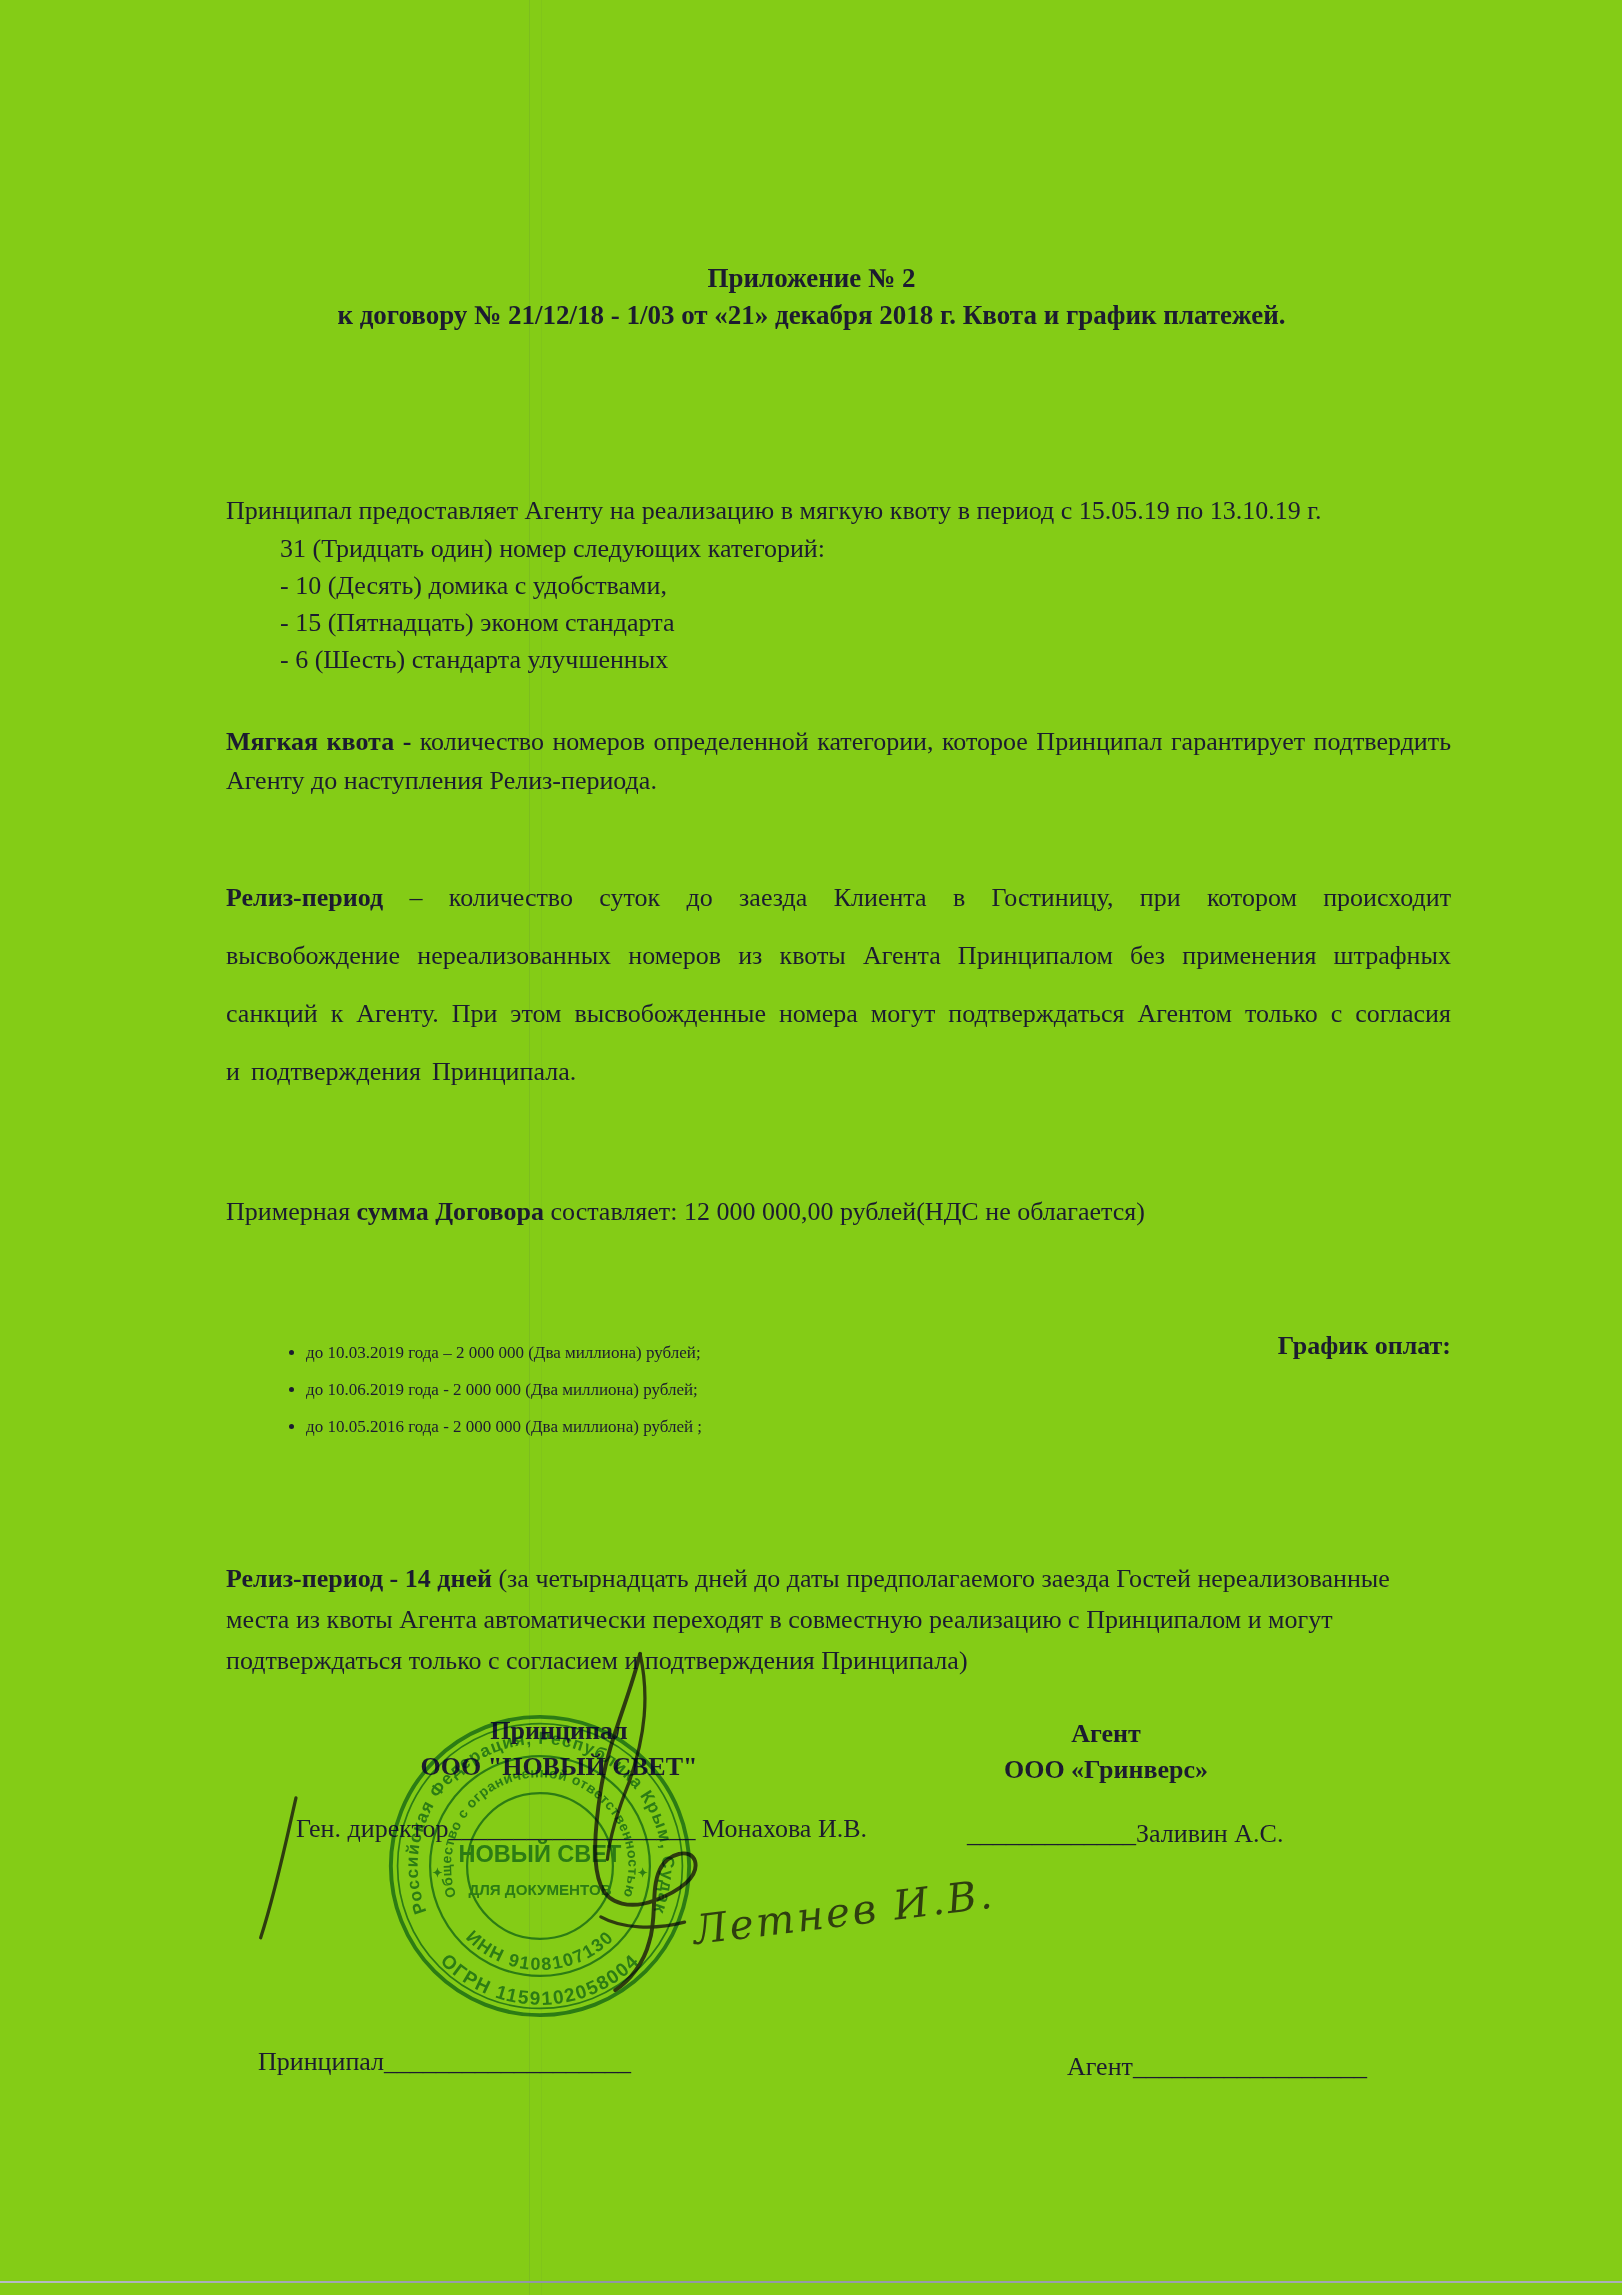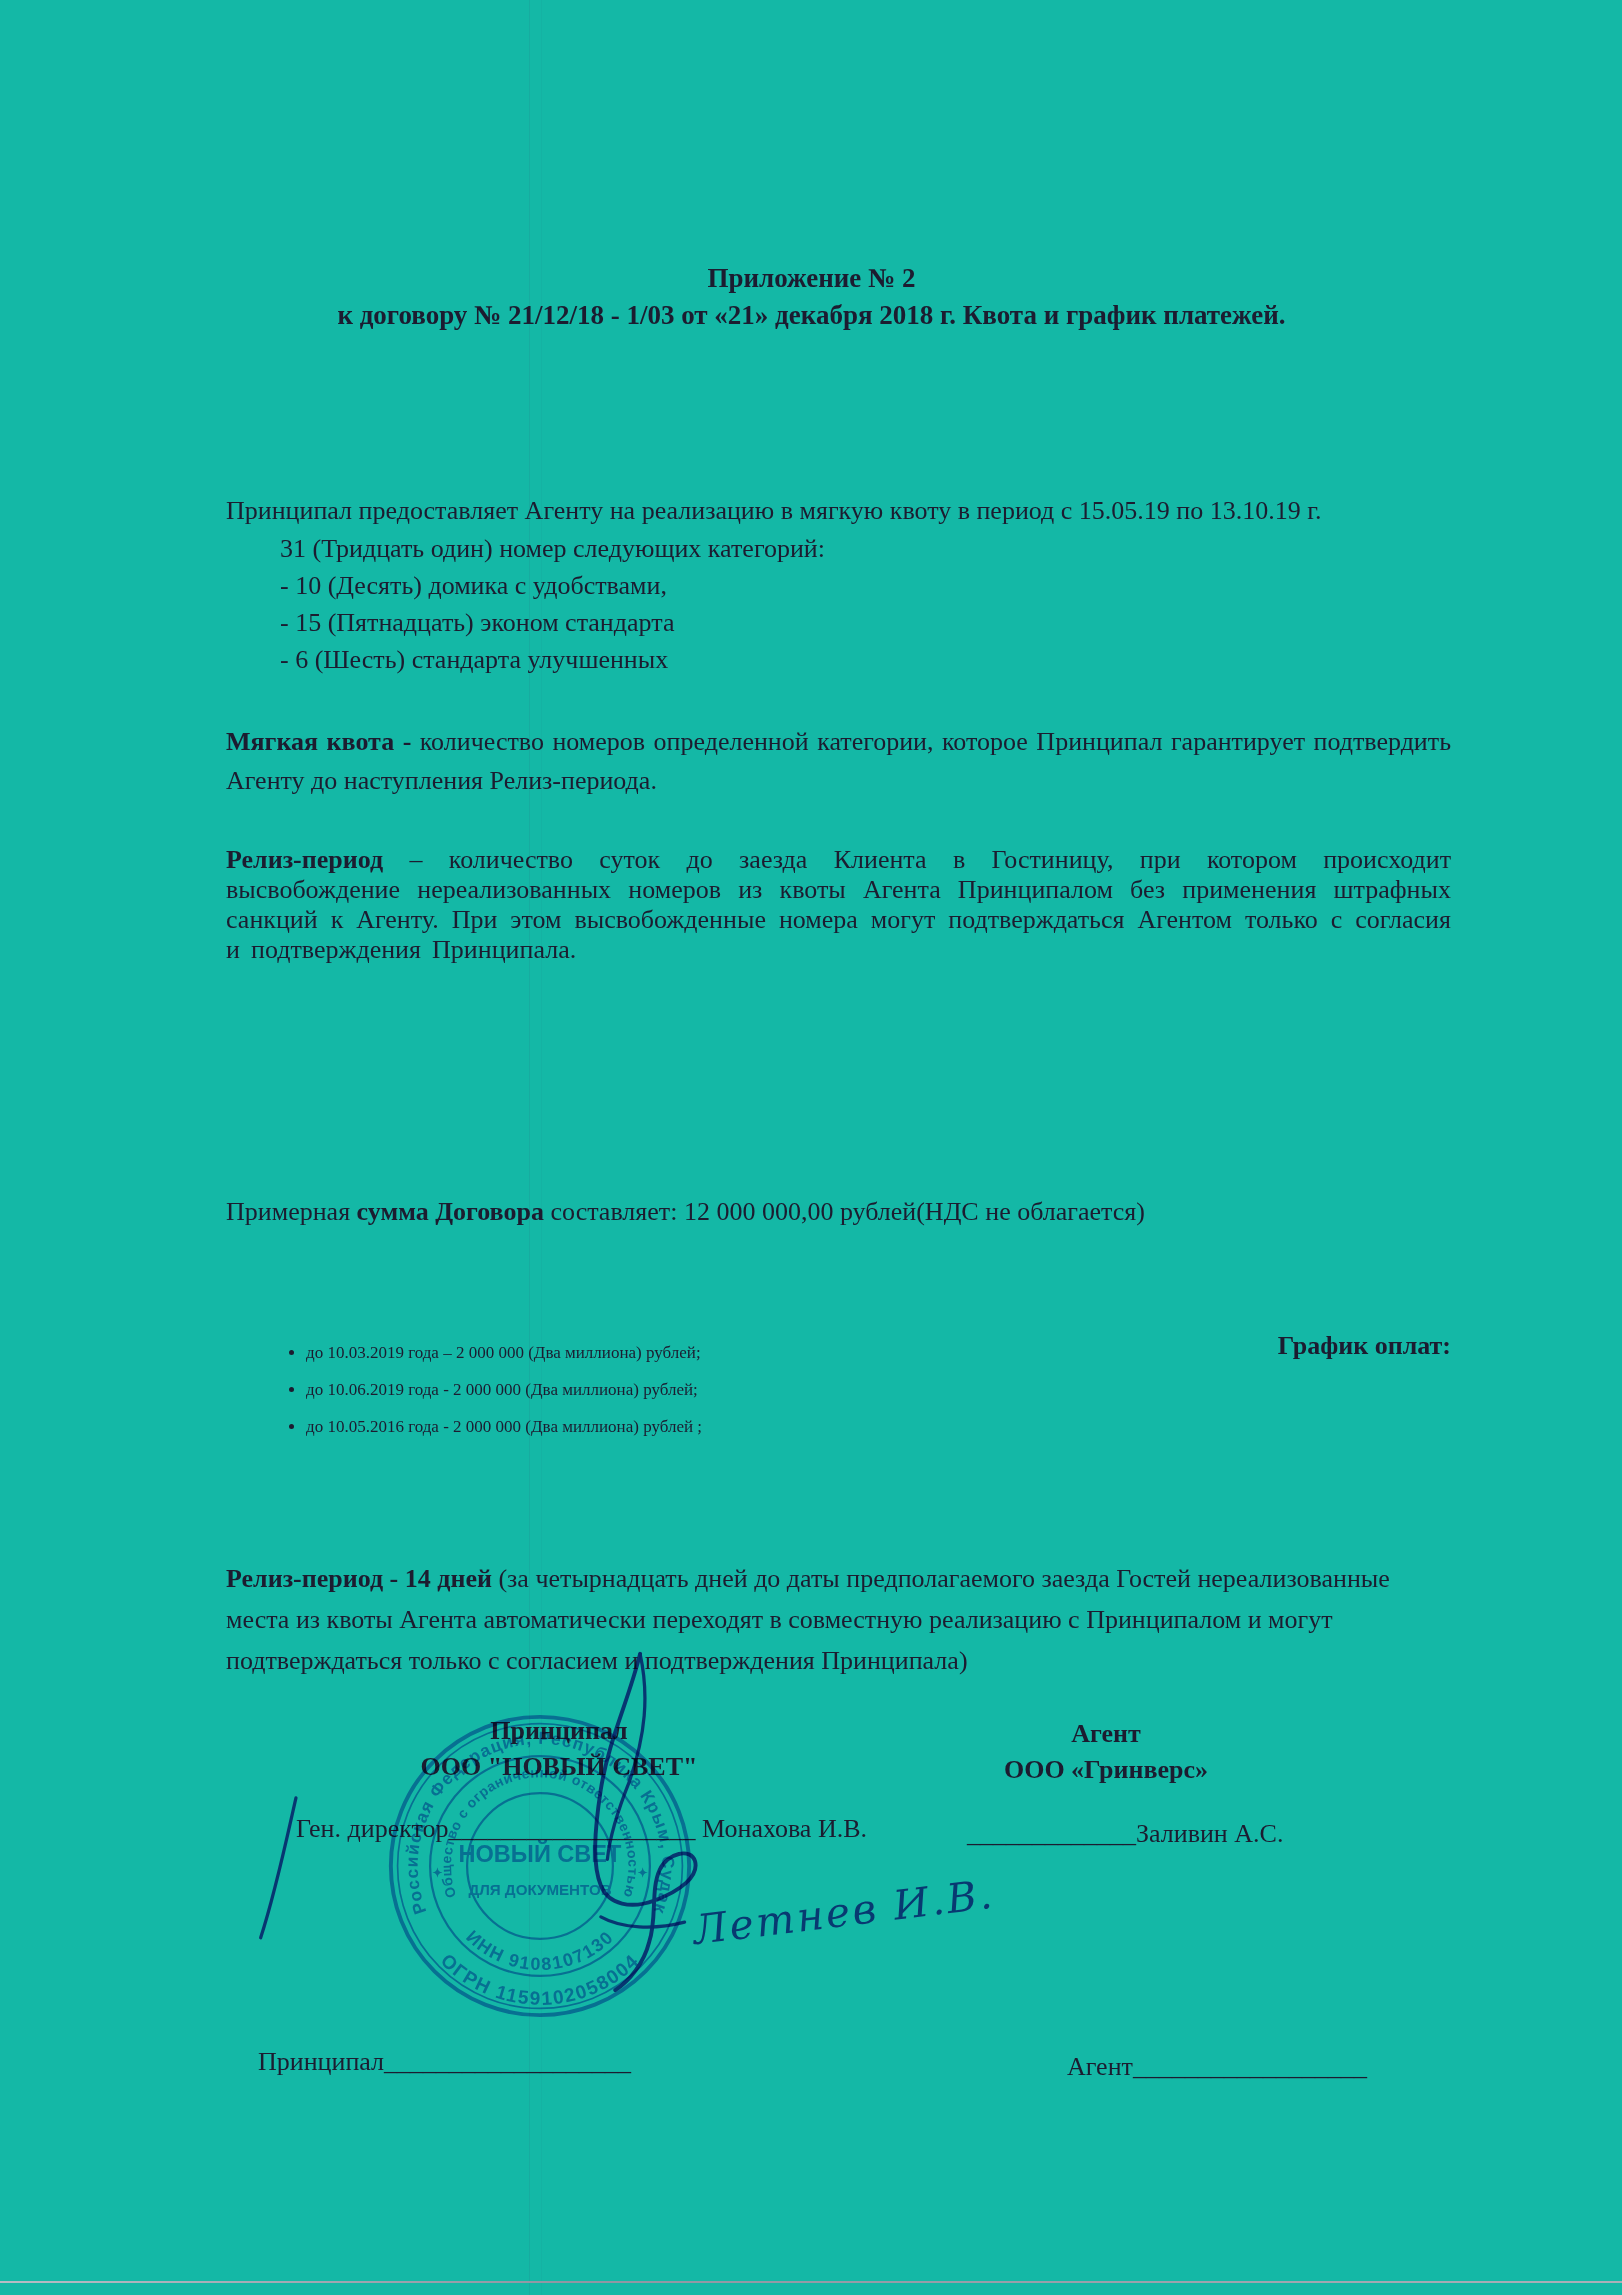--- a/index.html
+++ b/index.html
@@ -1,30 +1,30 @@
 <!DOCTYPE html>
 <html style="font-size:10.5px"><head>
 <meta charset="utf-8">
 <style>
   html,body{margin:0;padding:0;background:#d8d8d8;}
-  .page{position:relative;width:1623px;height:2295px;background:#14b8a6;
+  .page{position:relative;width:1623px;height:2295px;background:#84cc16;
         font-family:"Liberation Serif", serif;color:#1c1c30;overflow:hidden;}
   .fold{position:absolute;top:0;bottom:0;width:1.3px;}
   .fold1{left:529px;background:rgba(60,70,110,0.10);}
   .fold2{left:541px;background:rgba(60,70,110,0.05);}
   .scanline{position:absolute;left:0;right:0;top:2281px;height:2px;
         background:linear-gradient(90deg,#b6bcc4,#8f96a2 35%,#9aa1ab 70%,#aab0b8);}
   .title{position:absolute;left:0;width:100%;top:260px;text-align:center;
         font-weight:bold;font-size:27px;line-height:37px;}
   .para{position:absolute;left:226px;width:1225px;font-size:26px;line-height:38px;}
   .b{font-weight:bold;}
   #intro{top:466px;}
   #quota{left:280px;top:530px;line-height:37px;}
   #softq{top:696px;line-height:39px;text-align:justify;}
-  #release{top:823px;line-height:30px;text-align:justify;word-spacing:4.6px;margin-top:22px;}
+  #release{top:847px;line-height:58px;text-align:justify;word-spacing:4.6px;margin-top:22px;}
   #sum1{top:1167px;}
   #sum2{top:1235px;}
   #schedhead{top:1301px;font-weight:bold;text-align:right;}
   ul.sched{position:absolute;left:267px;top:1334px;width:982px;font-size:17px;
         line-height:37px;margin:0;padding-left:39px;list-style:disc;}
   #relnote{top:1526px;line-height:41px;margin-top:32px;}
   .sig-col{position:absolute;text-align:center;font-weight:bold;font-size:26px;line-height:36px;}
   #sigp{left:281px;width:556px;top:1713px;}
   #siga{left:890px;width:432px;top:1716px;}
   .sigrow{position:absolute;font-size:26px;white-space:nowrap;}

